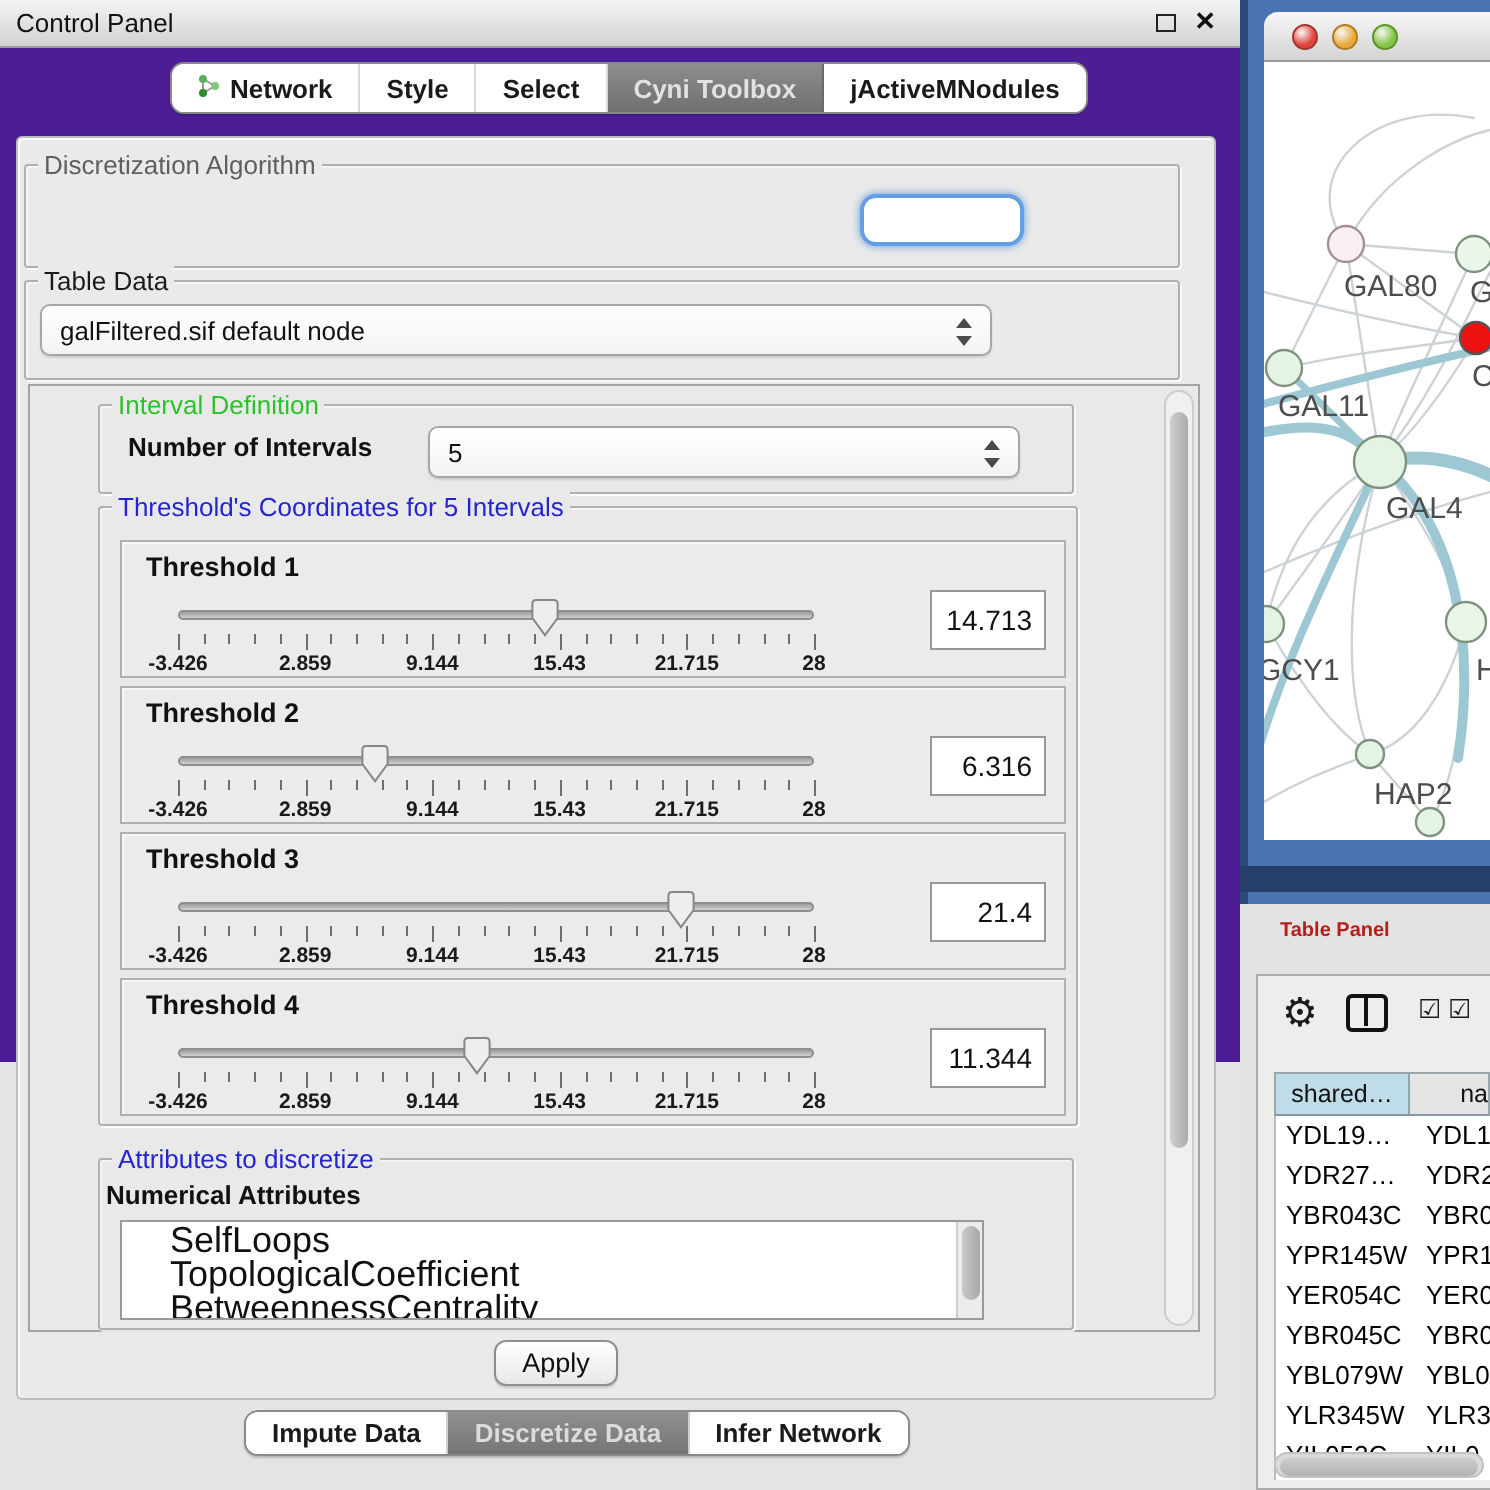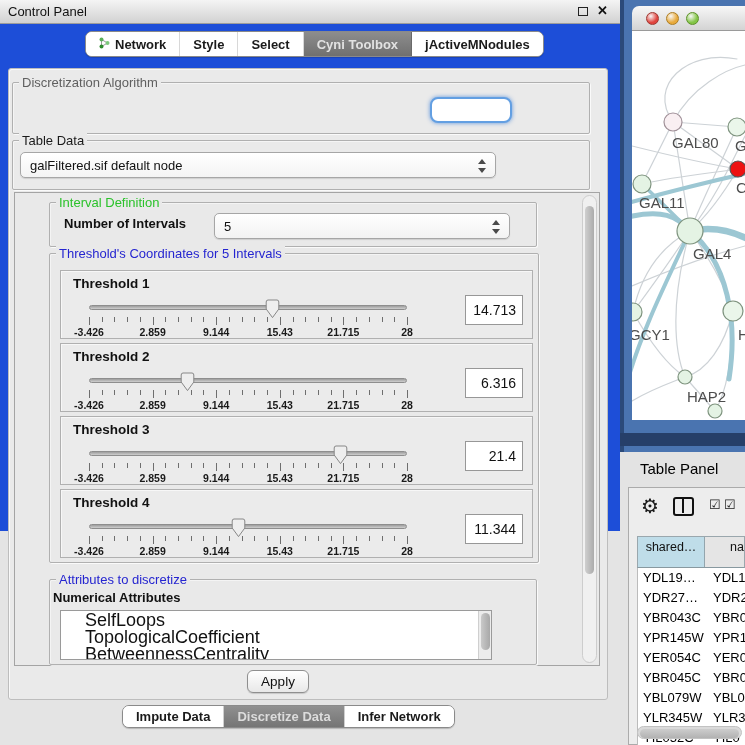--- a/index.html
+++ b/index.html
@@ -1,20 +1,20 @@
 <!DOCTYPE html>
 <html><head>
 <meta charset="utf-8">
 <style>
   html,body{margin:0;padding:0;background:#e4e4e4;}
   *{box-sizing:border-box;font-family:"Liberation Sans",sans-serif;}
   #root{position:relative;width:745px;height:745px;overflow:hidden;background:#e4e4e4;}
 
   
-  .left-panel{position:absolute;left:0;top:0;width:620px;height:531px;background:#1d4ed8;}
+  .left-panel{position:absolute;left:0;top:0;width:620px;height:531px;background:#4c1d95;}
   .titlebar{position:absolute;left:0;top:0;width:620px;height:24px;
     background:linear-gradient(#f4f4f4,#d2d2d2);border-bottom:1px solid #9c9c9c;}
   .titlebar .title{position:absolute;left:8px;top:4px;font-size:13px;color:#111;}
   .float-btn{position:absolute;right:32px;top:7px;width:10px;height:9px;border:1.5px solid #222;}
   .close-btn{position:absolute;right:12px;top:3px;font-size:13px;font-weight:bold;color:#111;}
 
   
   .tabbar{position:absolute;left:85px;top:31px;height:26px;display:inline-flex;
     border:1px solid #8a8a8a;border-radius:7px;overflow:hidden;background:#fff;
     box-shadow:0 1px 1px rgba(0,0,0,.15);}
@@ -117,31 +117,31 @@
   
   .right-col{position:absolute;left:620px;top:0;width:125px;height:745px;background:#e3e3e3;}
   .net-window{position:absolute;left:0;top:0;width:125px;height:452px;background:#4a74b0;}
   .net-edge-dark{position:absolute;left:0;top:0;width:4px;height:452px;background:#2b4a7a;}
   .net-bottom-dark{position:absolute;left:0;top:433px;width:125px;height:13px;background:#263f69;}
   .net-titlebar{position:absolute;left:12px;top:6px;right:0;height:25px;
     background:linear-gradient(#f7f7f7,#d3d3d3);border-bottom:1px solid #9a9a9a;border-top-left-radius:7px;}
   .tl{position:absolute;top:6px;width:13px;height:13px;border-radius:50%;}
   .net-canvas{position:absolute;left:12px;top:31px;right:0;height:389px;background:#fff;overflow:hidden;}
 
-  .tp-label{position:absolute;left:20px;top:460px;font-size:15px;color:#000000;}
+  .tp-label{position:absolute;left:20px;top:460px;font-size:10px;color:#b91c1c;font-weight:bold;}
   .table-panel{position:absolute;left:8px;top:487px;right:0;bottom:0;background:#ededed;
     border:1px solid #ababab;border-right:none;}
   .tp-toolbar{position:absolute;left:0;top:0;right:0;height:40px;}
   .gear{position:absolute;left:12px;top:6px;font-size:20px;color:#1a1a1a;}
   .splitcol{position:absolute;left:44px;top:9px;width:21px;height:19px;border:2.5px solid #111;border-radius:3px;}
   .splitcol::after{content:"";position:absolute;left:6.5px;top:0;width:2.5px;height:14px;background:#111;}
   .cb{position:absolute;top:9px;font-size:13px;color:#1a1a1a;}
   .cb1{left:80px;} .cb2{left:95px;}
   .tp-table{position:absolute;left:8px;top:48px;right:0;}
-  .tp-header{display:flex;height:32px;border:1px solid #9aa7ad;border-bottom:1px solid #8899a0;}
+  .tp-header{display:flex;height:22px;border:1px solid #9aa7ad;border-bottom:1px solid #8899a0;}
   .th{font-size:12.5px;color:#111;line-height:20px;overflow:hidden;white-space:nowrap;text-align:right;}
   .th.c1{width:67px;background:#bfdde9;text-align:center;border-right:1px solid #93a5ad;}
   .th.c2{flex:1;background:#e5e5e5;padding-left:8px;}
   .tp-rows{background:#fff;overflow:hidden;height:182px;border-left:1px solid #bbb;}
   .tp-row{display:flex;height:20px;}
   .td{font-size:13px;color:#000;line-height:20px;white-space:nowrap;overflow:hidden;}
   .td.c1{width:67px;padding-left:5px;}
   .td.c2{flex:1;padding-left:8px;}
   .hscroll{position:absolute;left:8px;top:238px;right:3px;height:13px;background:#dadada;
     border:1px solid #c2c2c2;border-radius:7px;z-index:5;}

